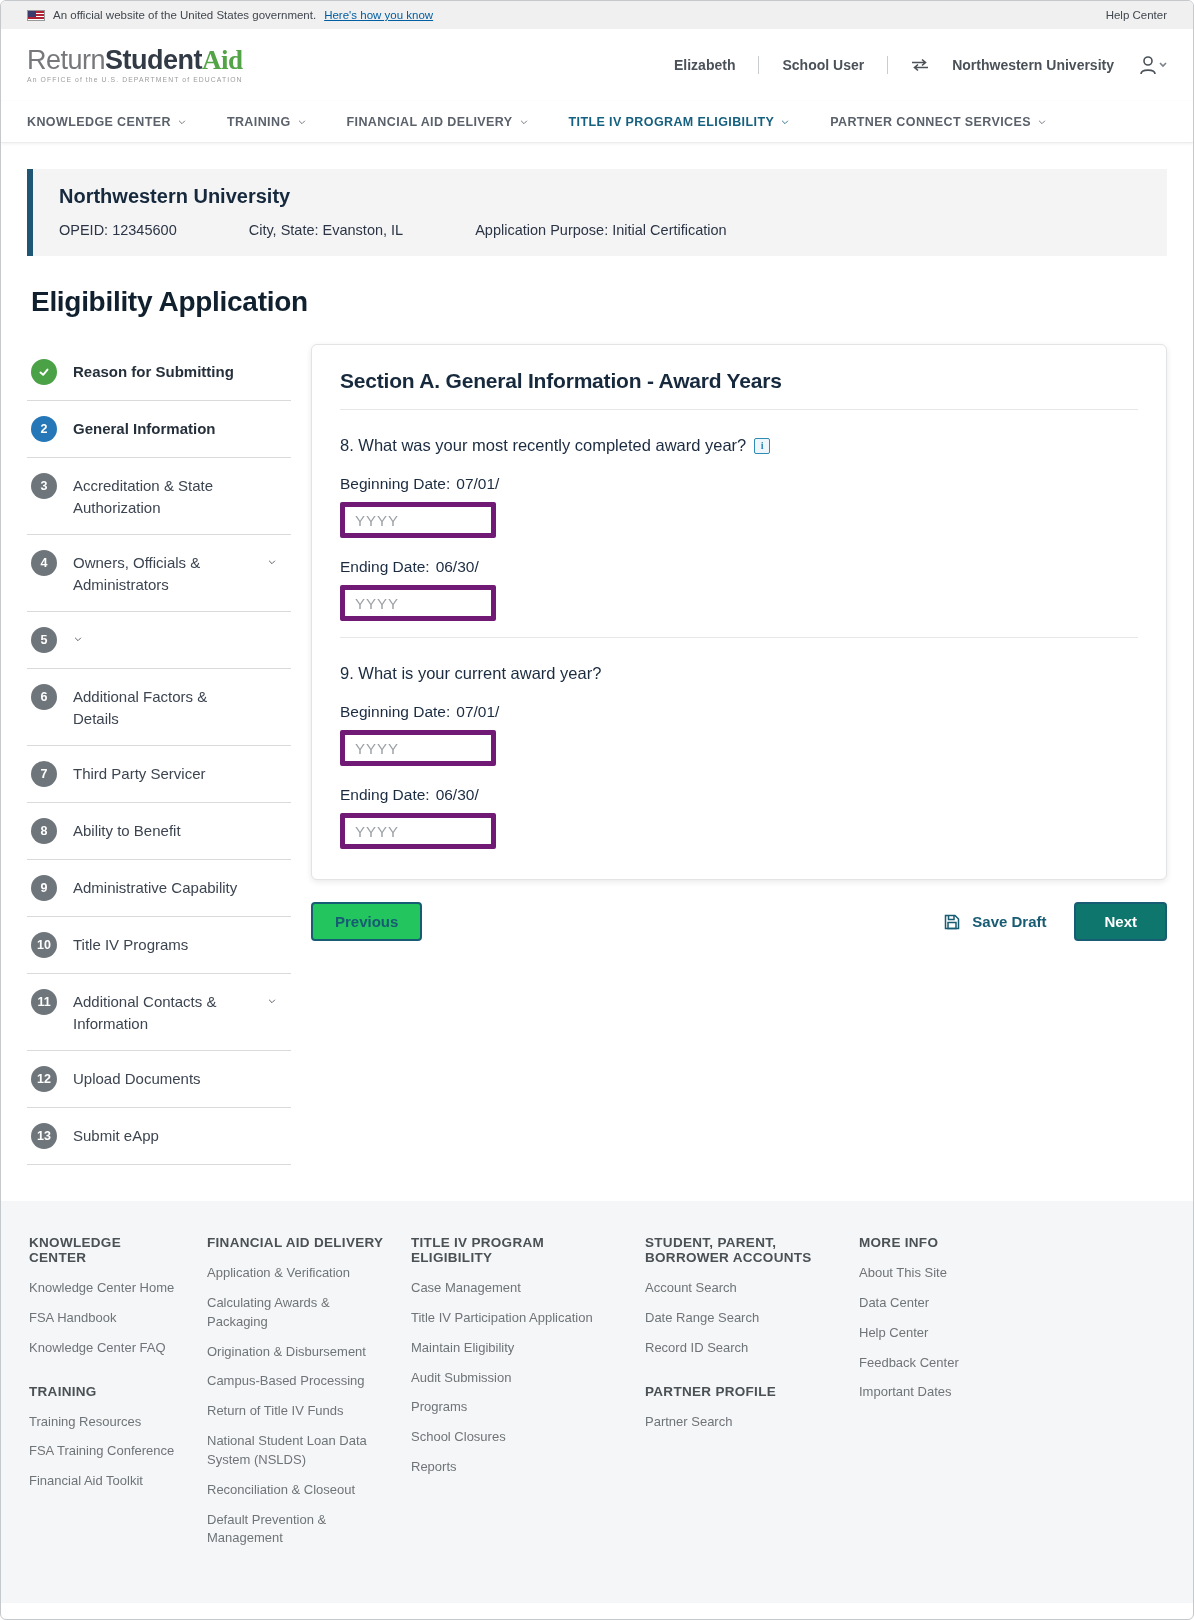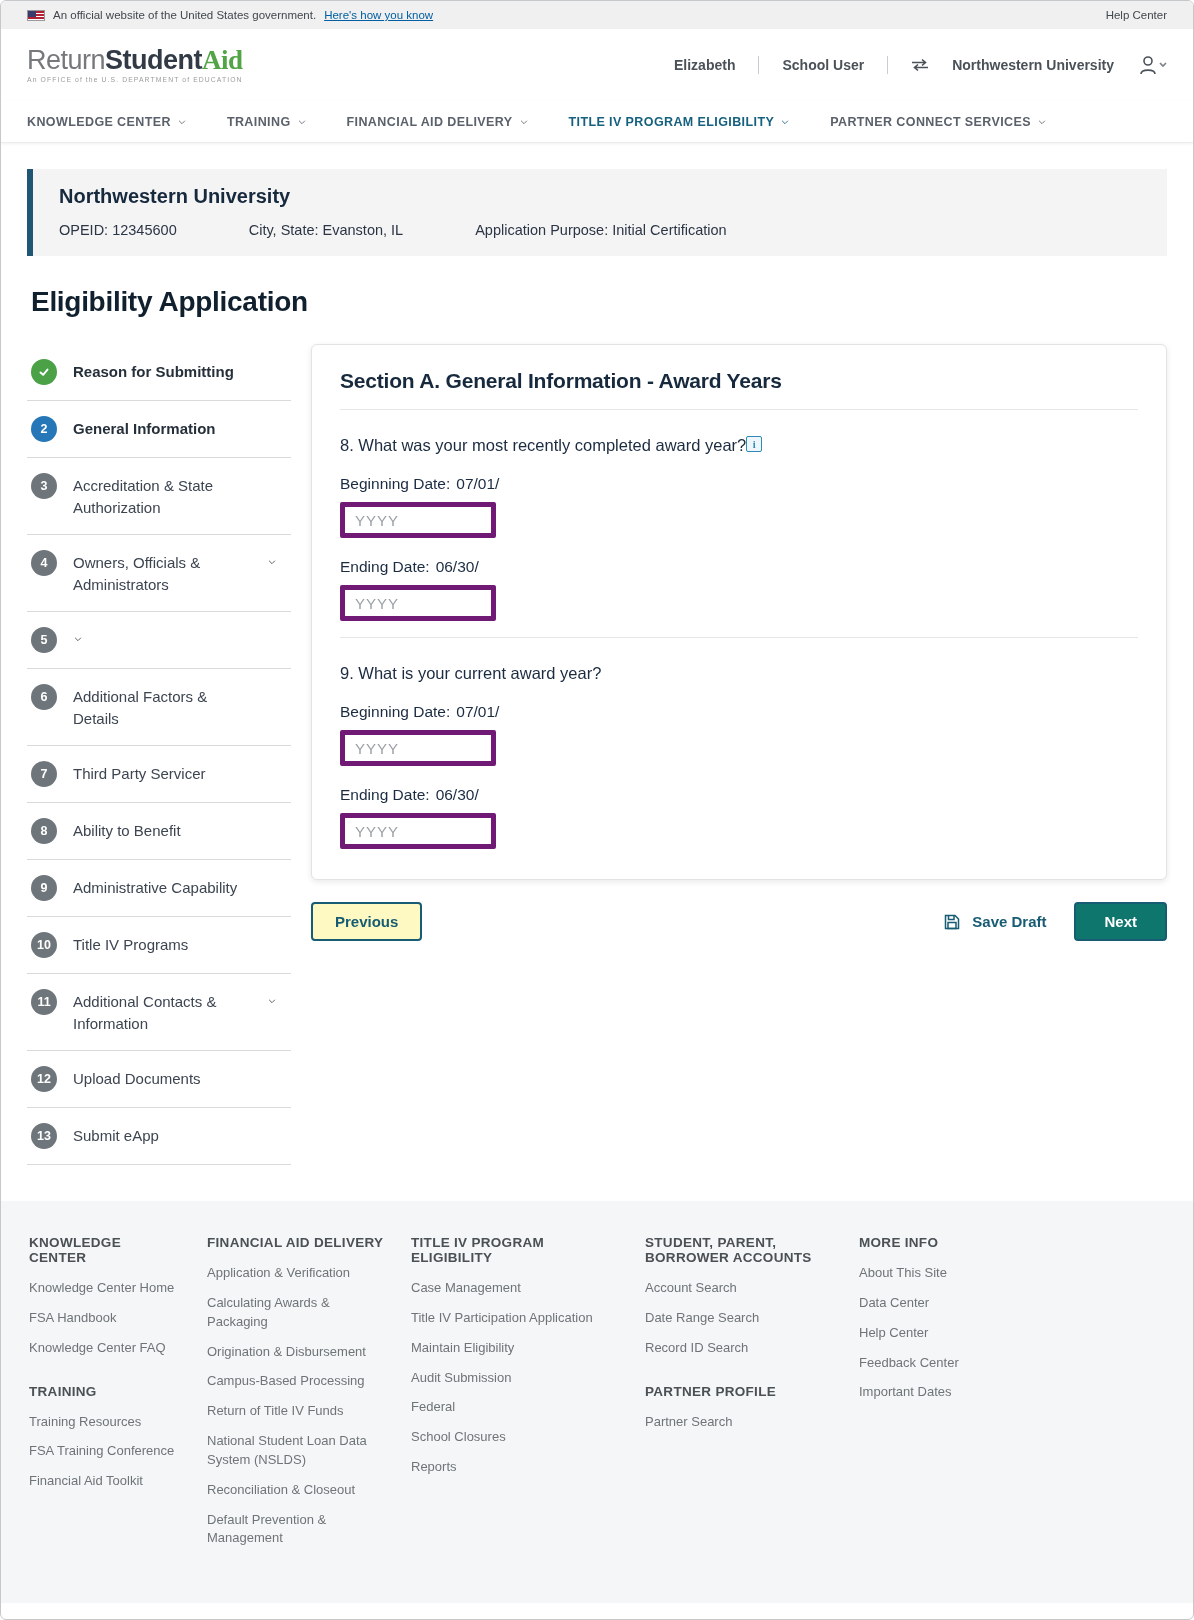--- a/index.html
+++ b/index.html
@@ -47,33 +47,33 @@
   .circle.done { background:#4aa146; }
   .circle.current { background:#2577b8; }
   .step-label { font-size:15px; line-height:22px; color:#3d4551; padding-top:2px; flex:1; max-width:178px; }
   .step.em .step-label { font-weight:bold; color:#26303b; }
   .step .chev { margin-top:7px; stroke:#3d4551; }
   
   main { flex:1; margin-left:20px; }
   .card { background:#fff; border:1px solid #e1e3e5; border-radius:6px; box-shadow:0 2px 6px rgba(0,0,0,.09); padding:24px 28px 30px; }
   .card h2 { font-size:21px; font-weight:bold; color:#17293d; letter-spacing:-0.2px; }
   .card hr { border:none; border-top:1px solid #e6e7e8; margin:16px 0 26px; }
-  .question { font-size:16.5px; color:#1b2b40; display:flex; }
+  .question { font-size:16.5px; color:#1b2b40; display:flex; align-items:center; gap:8px; }
   .info-icon { width:16px; height:16px; border:1.6px solid #2e8bb5; border-radius:2px; background:#eef6fb; color:#2e8bb5; font-size:10.5px; font-weight:bold; display:inline-flex; align-items:center; justify-content:center; font-family:"Liberation Serif", serif; cursor:pointer; }
   .fld { margin-top:20px; }
   .fld-label { font-size:15.5px; color:#1b2b40; }
   .fld-label .val { margin-left:6px; }
   .fld input { display:block; margin-top:9px; width:156px; height:36px; border:5px solid #701a75; border-radius:2px; font-size:15px; padding:0 10px; color:#2c3545; font-family:"Liberation Sans", sans-serif; }
   .fld input::placeholder { color:#9aa0a5; letter-spacing:1px; }
   .q-divider { border:none; border-top:1px solid #efefef; margin:30px 0 26px; }
   .q9 { margin-top:0; }
   
   .actions { display:flex; align-items:center; margin-top:22px; }
   .btn { font-family:"Liberation Sans", sans-serif; font-size:15px; font-weight:bold; border-radius:4px; cursor:pointer; }
-  .btn-outline { background:#fef9c3; color:#175c73; border:2px solid #175c73; padding:9px 22px; }
+  .btn-outline { background:#22c55e; color:#175c73; border:2px solid #175c73; padding:9px 22px; }
   .btn-solid { background:#0f766e; color:#fff; border:2px solid #175c73; padding:9px 28px; }
   .save-draft { margin-left:auto; margin-right:28px; display:flex; align-items:center; gap:12px; color:#175c73; font-size:15px; font-weight:bold; background:none; border:none; cursor:pointer; font-family:"Liberation Sans", sans-serif; }
   
   footer { margin-top:36px; background:#f5f6f7; padding:34px 28px 44px; display:flex; gap:26px; }
   .fcol h4 { font-size:13.5px; font-weight:bold; letter-spacing:.3px; color:#4b5055; margin-bottom:14px; }
   .fcol h4.h2nd { margin-top:26px; }
   .fcol a { display:block; font-size:13px; color:#6f7478; text-decoration:none; margin-bottom:11px; line-height:1.45; cursor:pointer; }
   .fcol1 { width:152px; } .fcol2 { width:178px; } .fcol3 { width:208px; } .fcol4 { width:188px; } .fcol5 { width:130px; }
 </style>
 </head>
@@ -304,21 +304,21 @@
     <a>National Student Loan Data System (NSLDS)</a>
     <a>Reconciliation &amp; Closeout</a>
     <a>Default Prevention &amp; Management</a>
   </div>
   <div class="fcol fcol3">
     <h4>TITLE IV PROGRAM ELIGIBILITY</h4>
     <a>Case Management</a>
     <a>Title IV Participation Application</a>
     <a>Maintain Eligibility</a>
     <a>Audit Submission</a>
-    <a>Federal</a>
+    <a>Programs</a>
     <a>School Closures</a>
     <a>Reports</a>
   </div>
   <div class="fcol fcol4">
     <h4>STUDENT, PARENT, BORROWER ACCOUNTS</h4>
     <a>Account Search</a>
     <a>Date Range Search</a>
     <a>Record ID Search</a>
     <h4 class="h2nd">PARTNER PROFILE</h4>
     <a>Partner Search</a>

